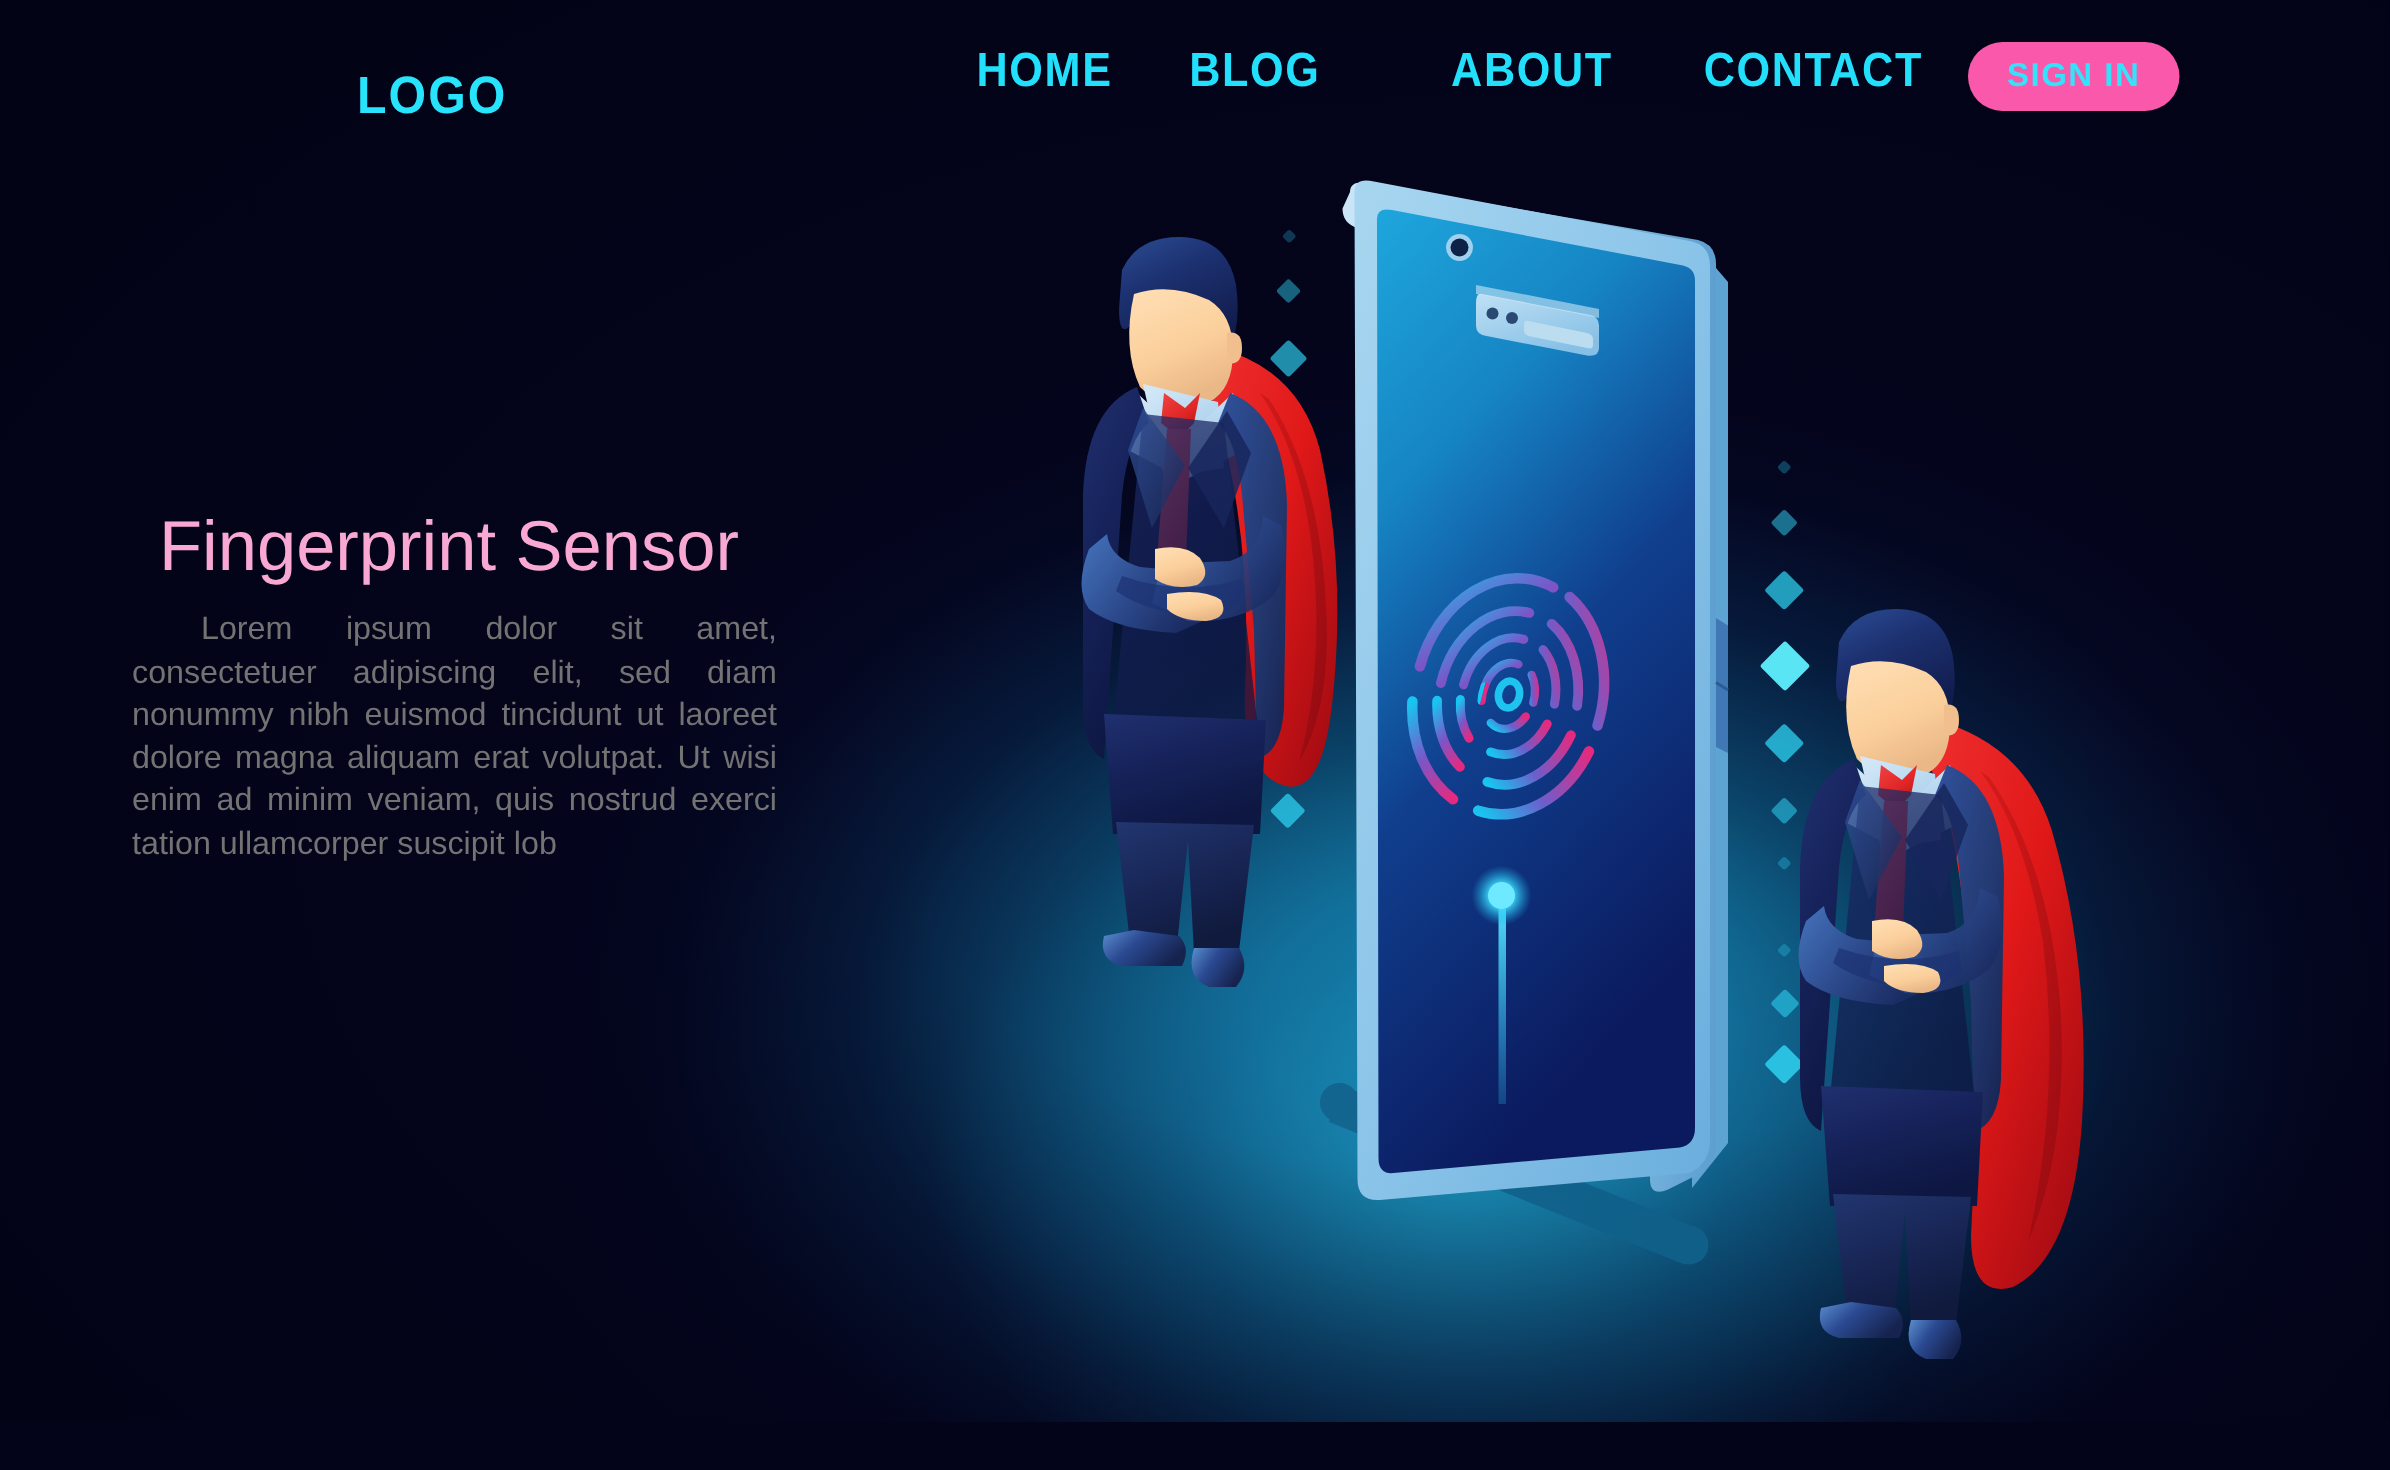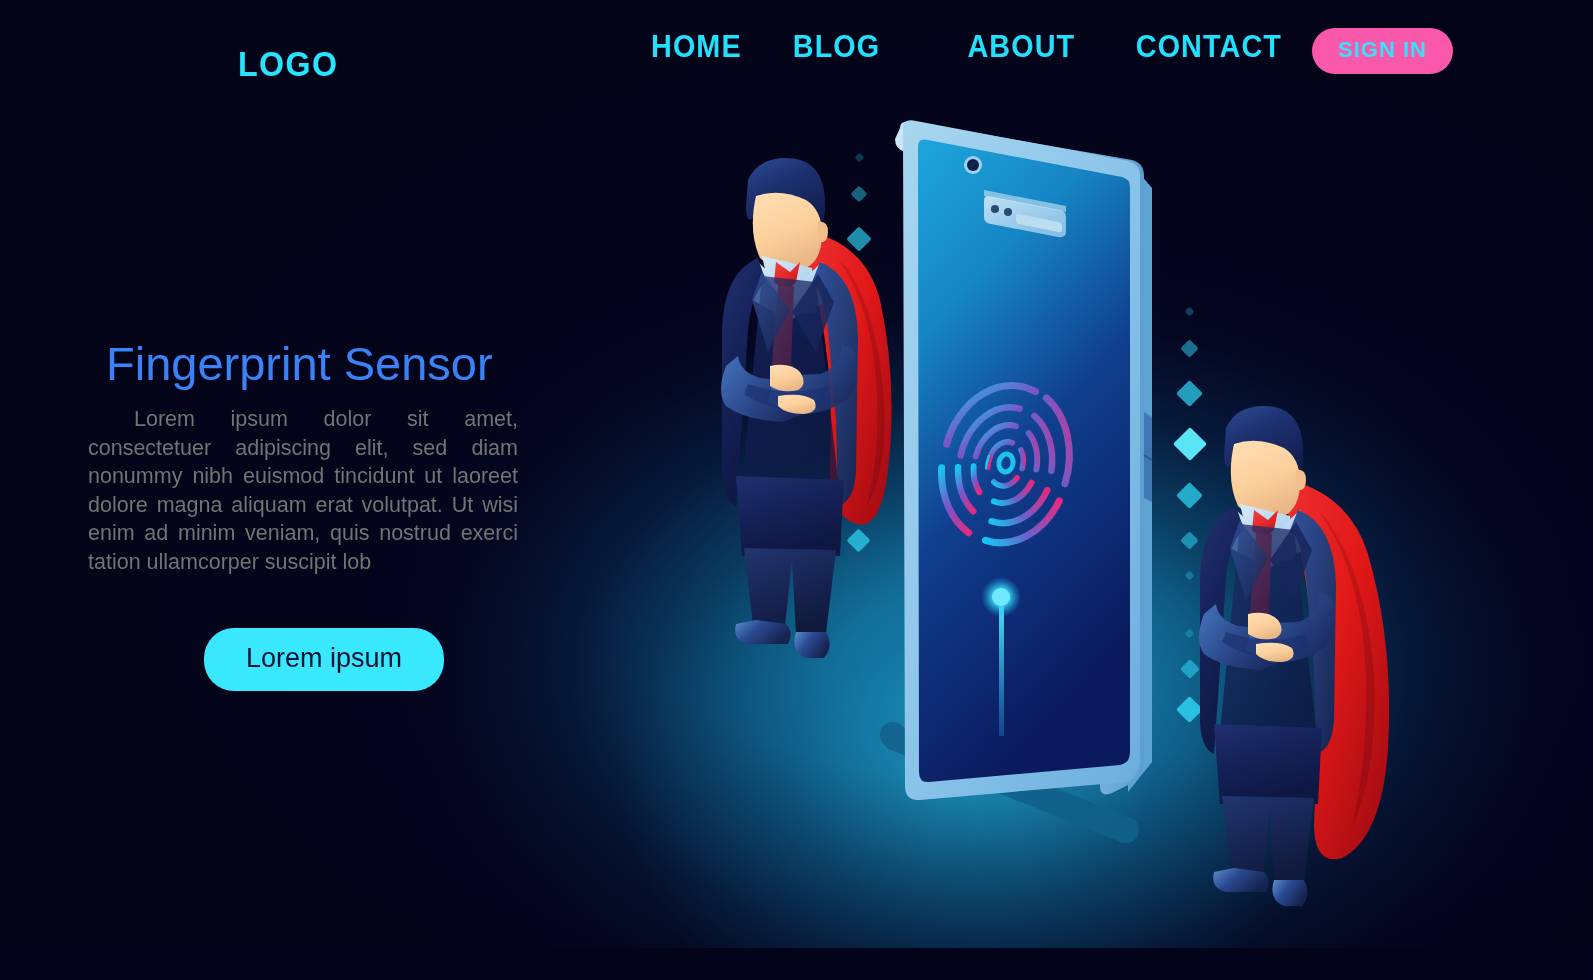--- a/index.html
+++ b/index.html
@@ -117,21 +117,21 @@
   
   .content {
     position: absolute;
     left: 88px;
     top: 336px;
     width: 470px;
     z-index: 30;
   }
   .headline {
     font-size: 47px;
-    color: #3b82f6;
+    color: #f9a8d4;
     margin: 0 0 14px 18px;
     font-weight: normal;
     letter-spacing: 0px;
   }
   .paragraph {
     font-size: 21.5px;
     line-height: 1.33;
     color: #737373;
     margin: 0;
     text-align: justify;
@@ -485,17 +485,14 @@
       <div class="nav-link contact">CONTACT</div>
       <button class="signin-btn">SIGN IN</button>
     </div>
   </div>
 
   <div class="content">
     <h1 class="headline">Fingerprint Sensor</h1>
     <p class="paragraph">Lorem ipsum dolor sit amet, consectetuer adipiscing elit, sed diam nonummy nibh euismod tincidunt ut laoreet dolore magna aliquam erat volutpat. Ut wisi enim ad minim veniam, quis nostrud exerci tation ullamcorper suscipit lob</p>
   </div>
 
-  <div class="cta-wrap">
-    <button class="cta-btn">Lorem ipsum</button>
-  </div>
 
 </div>
 
 </body></html>

